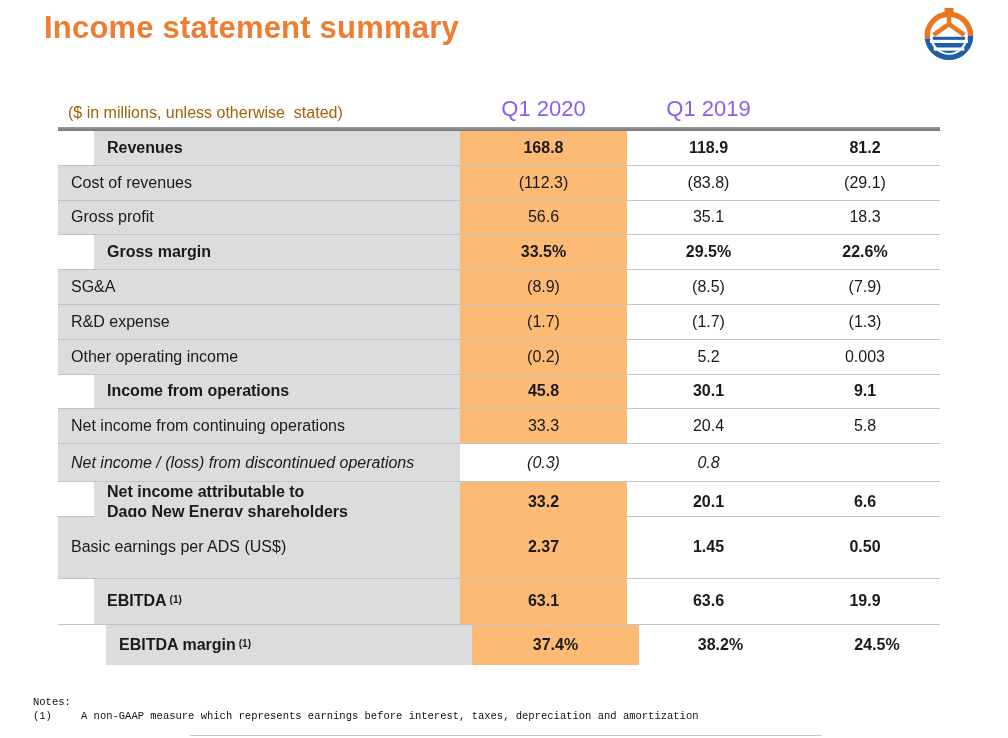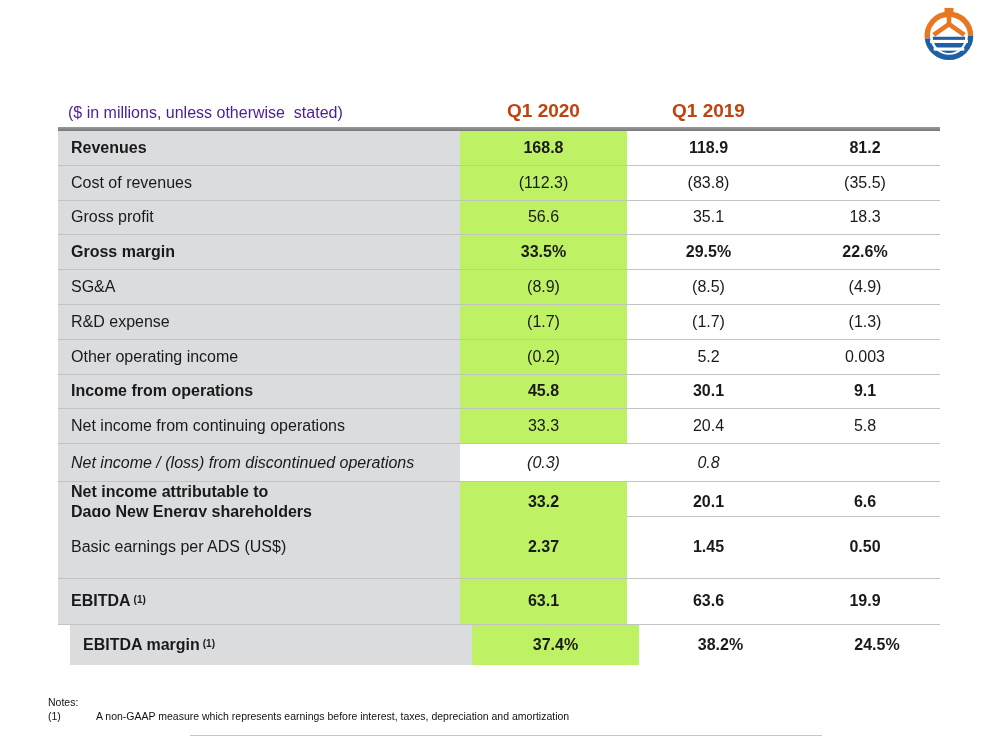--- a/index.html
+++ b/index.html
@@ -24,24 +24,24 @@
     position:absolute;left:58px;top:92px;width:882px;
   }
   .t-head{
     display:grid;
     grid-template-columns:402px 167px 163px 150px;
     align-items:end;
     height:30px;
     padding-bottom:5px;
   }
   .t-head .unit-note{
-    font-size:16px;color:#4c1d95;padding-left:10px;white-space:pre;
+    font-size:16px;color:#a16207;padding-left:10px;white-space:pre;
   }
   .t-head .q-col{
-    font-size:19px;font-weight:bold;color:#c2410c;text-align:center;
+    font-size:22px;font-weight:normal;color:#8b5cf6;text-align:center;
   }
   .t-head-line{
     height:4px;
     background:linear-gradient(#9b9b9b,#787878);
   }
   .t-rows{display:block;}
   .t-row{
     display:grid;
     grid-template-columns:402px 167px 163px 150px;
     height:33.8px;
@@ -59,45 +59,46 @@
     background:#dbdcde;
     padding-left:13px;
     font-size:16px;color:#1a1a1a;
     white-space:pre-line;
     line-height:1.25;
   }
   .cell.val{
     justify-content:center;
     font-size:16px;color:#1a1a1a;
   }
-  .cell.val.c0{background:#bef264;}
-  .t-row.lb .cell.label{font-weight:bold;}
+  .cell.val.c0{background:#fdba74;}
+  .t-row.lb .cell.label{font-weight:bold;margin-left:36px;}
   .t-row.vb .cell.val{font-weight:bold;}
   .cell.label sup{
     font-size:10px;margin-left:3px;line-height:0;
     position:relative;top:-1px;
   }
   
   .notes{
-    position:absolute;left:48px;top:695px;
-    font-size:10.5px;color:#111;line-height:1.35;
+    position:absolute;left:33px;top:695px;
+    font-size:10.5px;color:#111;line-height:1.35;font-family:Liberation Mono, monospace;
   }
   .notes .note-item{display:flex;}
   .notes .note-marker{width:48px;flex:0 0 48px;}
   
   .footer-line{
     position:absolute;left:190px;width:632px;bottom:2px;height:1px;
     background:#a9b6c6;opacity:0.75;
   }
 </style>
 </head>
 <body>
 
 <div class="slide">
 
+  <h1 class="page-title">Income statement summary</h1>
 
   <svg class="logo" viewBox="0 0 60 60" aria-hidden="true">
 
     <path d="M 6 35 A 24 24 0 0 1 30 8 A 24 24 0 0 1 54 32" fill="none" stroke="#E87722" stroke-width="6"></path>
     <path d="M 54 32 A 24 24 0 0 1 30 56 A 24 24 0 0 1 6 35" fill="none" stroke="#1F5FA8" stroke-width="6"></path>
 
     <rect x="25" y="1" width="10" height="9" fill="#E87722"></rect>
     <rect x="27.5" y="9" width="5" height="13" fill="#E87722"></rect>
     <path d="M30 19 L13 31" stroke="#E87722" stroke-width="5" fill="none"></path>
     <path d="M30 19 L47 31" stroke="#E87722" stroke-width="5" fill="none"></path>
@@ -118,39 +119,39 @@
         <div class="t-row lb vb">
           <div class="cell label">Revenues</div>
           <div class="cell val c0">168.8</div>
           <div class="cell val c1">118.9</div>
           <div class="cell val c2">81.2</div>
         </div>
         <div class="t-row">
           <div class="cell label">Cost of revenues</div>
           <div class="cell val c0">(112.3)</div>
           <div class="cell val c1">(83.8)</div>
-          <div class="cell val c2">(35.5)</div>
+          <div class="cell val c2">(29.1)</div>
         </div>
         <div class="t-row">
           <div class="cell label">Gross profit</div>
           <div class="cell val c0">56.6</div>
           <div class="cell val c1">35.1</div>
           <div class="cell val c2">18.3</div>
         </div>
         <div class="t-row lb vb">
           <div class="cell label">Gross margin</div>
           <div class="cell val c0">33.5%</div>
           <div class="cell val c1">29.5%</div>
           <div class="cell val c2">22.6%</div>
         </div>
         <div class="t-row">
           <div class="cell label">SG&amp;A</div>
           <div class="cell val c0">(8.9)</div>
           <div class="cell val c1">(8.5)</div>
-          <div class="cell val c2">(4.9)</div>
+          <div class="cell val c2">(7.9)</div>
         </div>
         <div class="t-row">
           <div class="cell label">R&amp;D expense</div>
           <div class="cell val c0">(1.7)</div>
           <div class="cell val c1">(1.7)</div>
           <div class="cell val c2">(1.3)</div>
         </div>
         <div class="t-row">
           <div class="cell label">Other operating income</div>
           <div class="cell val c0">(0.2)</div>

